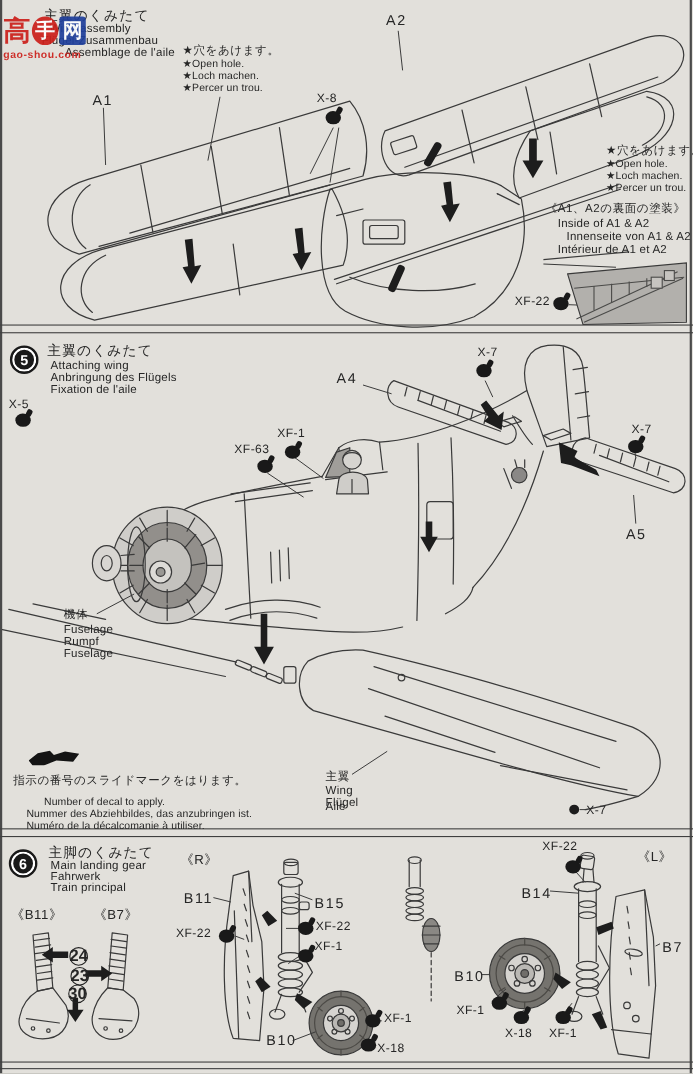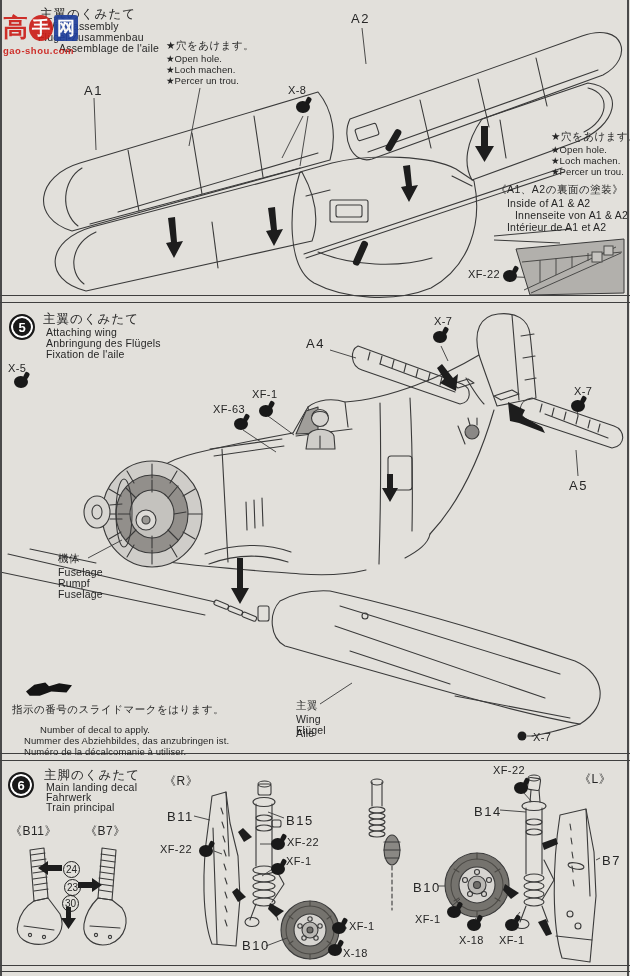--- a/index.html
+++ b/index.html
@@ -14,21 +14,21 @@
   .pn{font-size:10.5px;letter-spacing:.5px;}         
   .pe{font-size:9.5px;letter-spacing:.1px;}          
   .ph{font-size:12px;letter-spacing:.5px;}           
   .badge{position:absolute;width:22px;height:22px;border-radius:50%;border:2px solid #191919;
          background:#191919;box-shadow:inset 0 0 0 2px #fff;color:#fff;display:flex;
          align-items:center;justify-content:center;font-size:13px;font-weight:bold;}
   .blob{position:absolute;width:14px;height:12px;background:#191919;border-radius:48% 52% 50% 50%;}
   .blob::after{content:"";position:absolute;right:-1px;top:-4px;width:5px;height:7px;
                background:#191919;border-radius:2px;transform:rotate(28deg);}
   .dnum{position:absolute;width:15px;height:15px;border:1.3px solid #222;border-radius:50%;
-        display:flex;align-items:center;justify-content:center;font-size:10px;font-weight:normal;}
+        display:flex;align-items:center;justify-content:center;font-size:15px;font-weight:bold;}
   .hsep{position:absolute;height:1.4px;background:#3f3f3f;left:0;width:630px;}
   .vline{position:absolute;width:1.5px;background:#4a4a4a;top:0;height:976px;}
   .wm{position:absolute;z-index:9;opacity:.92;}
   .wm-row{display:flex;align-items:center;gap:1px;}
   .wm-gao{color:#cc1f1a;font-weight:bold;font-size:25px;}
   .wm-shou{background:#cc1f1a;color:#fff;border-radius:50%;font-size:18px;font-weight:bold;padding:1px 3px;}
   .wm-wang{background:#1f3f9c;color:#fff;font-size:18px;font-weight:bold;padding:1px 3px;border-radius:3px;}
   .wm-url{color:#cc1f1a;font-size:9.5px;font-weight:bold;letter-spacing:.5px;margin-top:1px;}
   .decal-ic{position:absolute;width:46px;height:19px;background:#141414;
     clip-path:polygon(0% 55%,18% 20%,42% 8%,50% 28%,72% 12%,100% 22%,88% 60%,55% 55%,30% 78%,8% 78%);}
@@ -444,21 +444,21 @@
   <div class="lbl pt" style="left:296px;top:727px">Aile</div>
 
   <div class="decal-ic" style="left:26px;top:681px"></div>
   <div class="lbl pn" style="left:12px;top:703px">指示の番号のスライドマークをはります。</div>
   <div class="lbl pe" style="left:40px;top:724px">Number of decal to apply.</div>
   <div class="lbl pe" style="left:24px;top:735px">Nummer des Abziehbildes, das anzubringen ist.</div>
   <div class="lbl pe" style="left:24px;top:746px">Numéro de la décalcomanie à utiliser.</div>
 
   <div class="badge" style="left:8px;top:772px">6</div>
   <div class="lbl pj" style="left:44px;top:767px">主脚のくみたて</div>
-  <div class="lbl pt" style="left:46px;top:781px">Main landing decal</div>
+  <div class="lbl pt" style="left:46px;top:781px">Main landing gear</div>
   <div class="lbl pt" style="left:46px;top:791px">Fahrwerk</div>
   <div class="lbl pt" style="left:46px;top:801px">Train principal</div>
 
   <div class="lbl ph" style="left:164px;top:773px">《R》</div>
   <div class="lbl ph" style="left:579px;top:771px">《L》</div>
   <div class="lbl ph" style="left:10px;top:823px">《B11》</div>
   <div class="lbl ph" style="left:85px;top:823px">《B7》</div>
 
   <div class="dnum" style="left:63px;top:861px">24</div>
   <div class="dnum" style="left:64px;top:879px">23</div>

